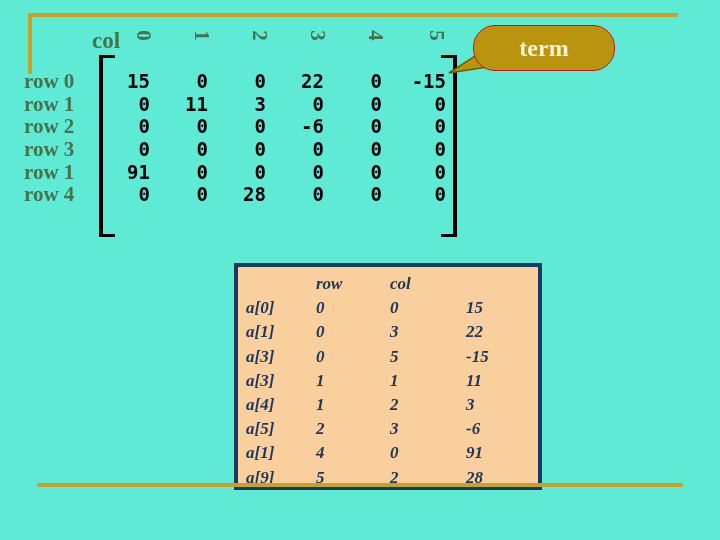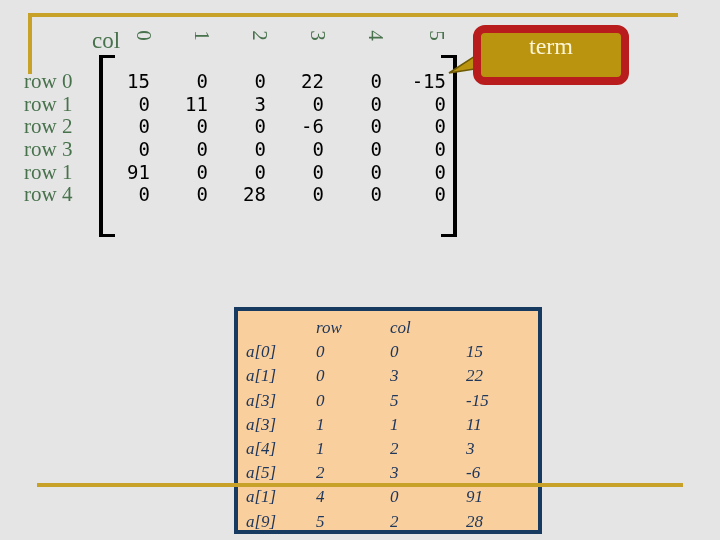--- a/index.html
+++ b/index.html
@@ -1,17 +1,17 @@
 <!DOCTYPE html>
 <html><head>
 <meta charset="utf-8">
 <style>
   html,body{margin:0;padding:0;background:#ffffff;}
-  .slide{position:relative;width:720px;height:540px;background:#e5e5e5;overflow:hidden;
-         font-family:"Liberation Serif", serif;}
+  .slide{position:relative;width:720px;height:540px;background:#5eead4;overflow:hidden;
+         font-family:"Liberation Serif", serif;font-weight:bold;}
 
   
   .line{position:absolute;background:#C8A128;}
   .line-top{left:30px;top:13px;width:648px;height:4px;}
   .line-left{left:28px;top:13px;width:4px;height:61px;}
   .line-bottom{left:37px;top:483px;width:646px;height:4px;z-index:6;}
 
   
   .col-axis{position:absolute;left:92px;top:28px;font-size:23px;color:#47724C;}
   .col-indices{position:absolute;left:114px;top:16px;display:flex;}
@@ -29,28 +29,28 @@
   .bracket-right{left:441px;border-right:4px solid #000;border-top:3px solid #000;border-bottom:3px solid #000;}
 
   
   .matrix{position:absolute;left:94px;top:70px;display:grid;
           grid-template-columns:58px 58px 58px 58px 58px 64px;grid-auto-rows:22.7px;}
   .matrix .mc{font-family:"DejaVu Sans Mono", monospace;font-size:19px;line-height:22.7px;
               color:#000;text-align:right;padding-right:2px;}
 
   
   .callout{position:absolute;left:473px;top:25px;width:140px;height:44px;background:#BA940F;
-           border:8px solid #b91c1c;border-radius:12px;display:flex;align-items:flex-start;
+           border:1px solid #b91c1c;border-radius:22px;display:flex;align-items:center;
            justify-content:center;z-index:4;}
   .callout span{font-size:24px;color:#FBF5D5;}
   .callout-tail{position:absolute;left:440px;top:48px;z-index:3;}
 
   
   .sparse-table{position:absolute;left:234px;top:263px;width:308px;height:227px;box-sizing:border-box;
-                background:#F8CF9D;border:4px solid #173A60;padding:5px 0 0 4px;z-index:1;margin-top:44px;}
+                background:#F8CF9D;border:4px solid #173A60;padding:5px 0 0 4px;z-index:1;}
   .trow{display:grid;grid-template-columns:66px 74px 76px 78px;height:24.2px;line-height:24.2px;}
   .tc{font-style:italic;font-size:17px;color:#20375C;padding-left:8px;white-space:pre;}
   .tc.idx{padding-left:4px;}
 </style>
 </head>
 <body>
 
 <div class="slide">
 
   <div class="line line-top"></div>

